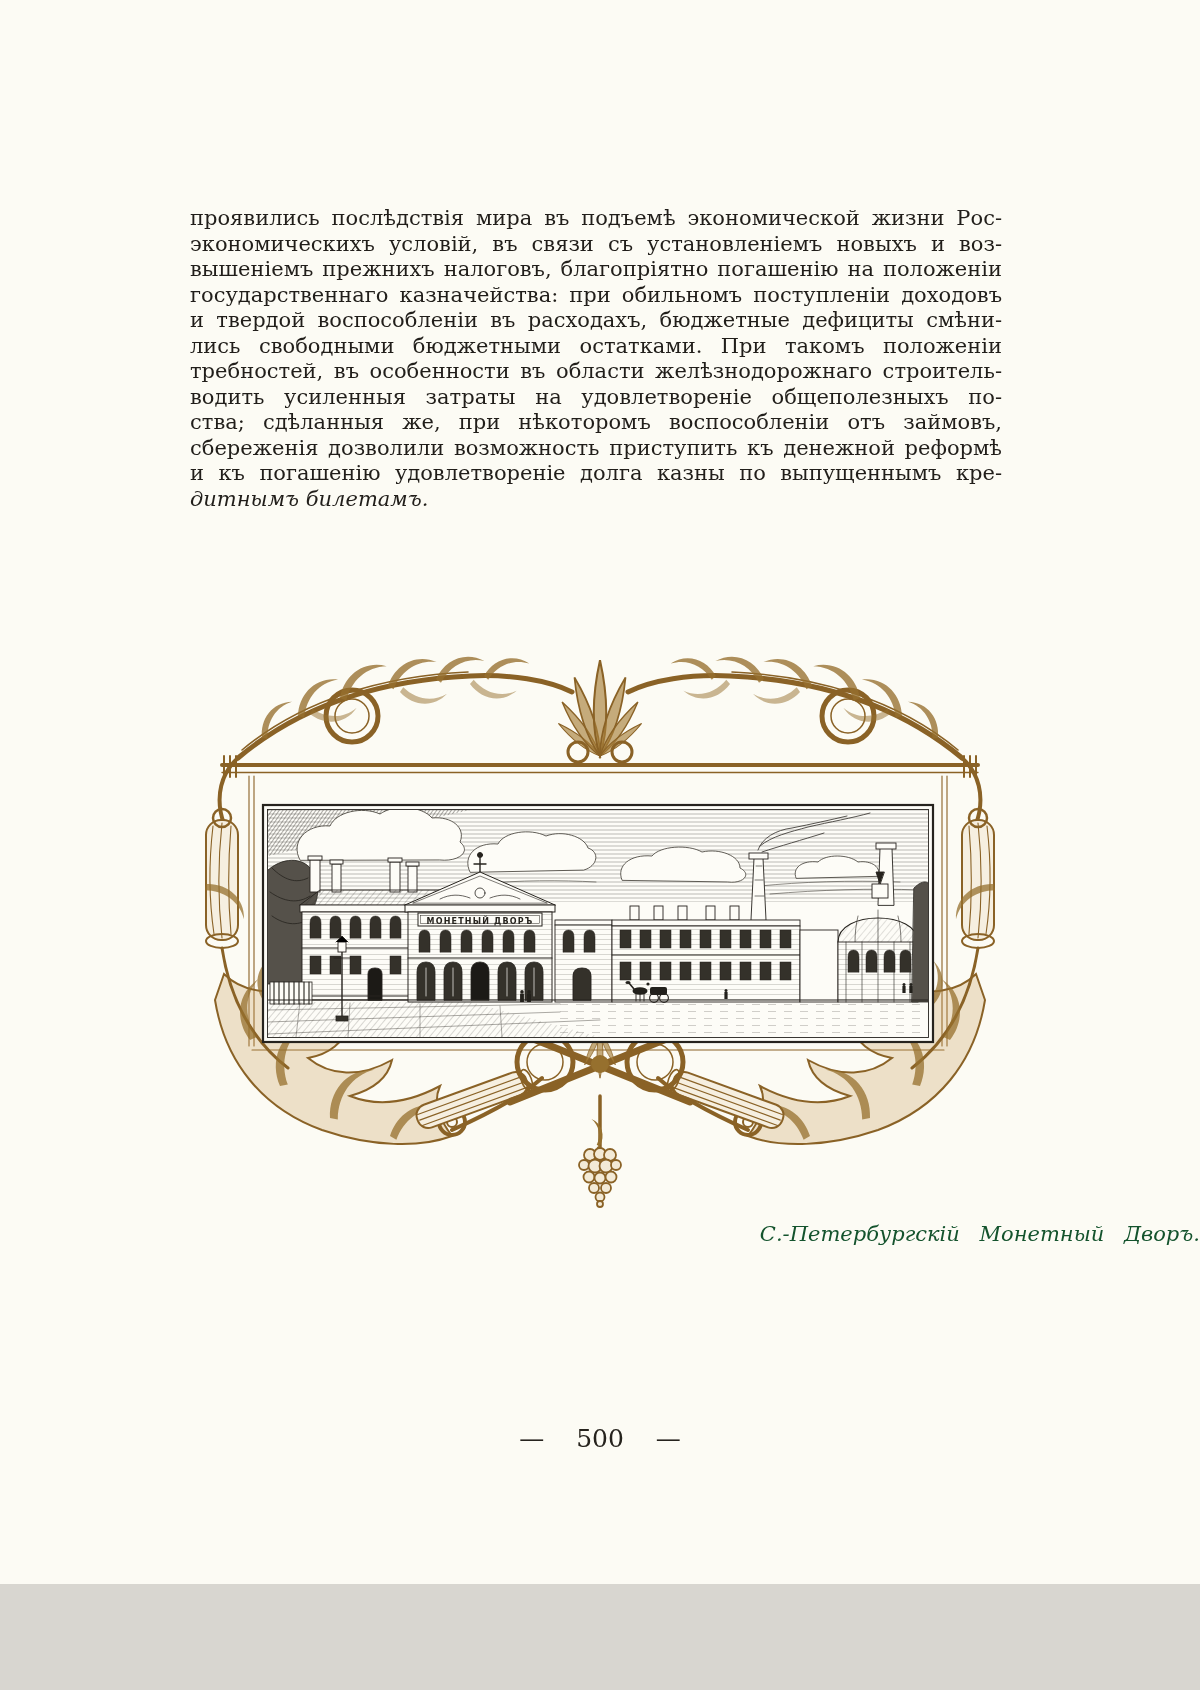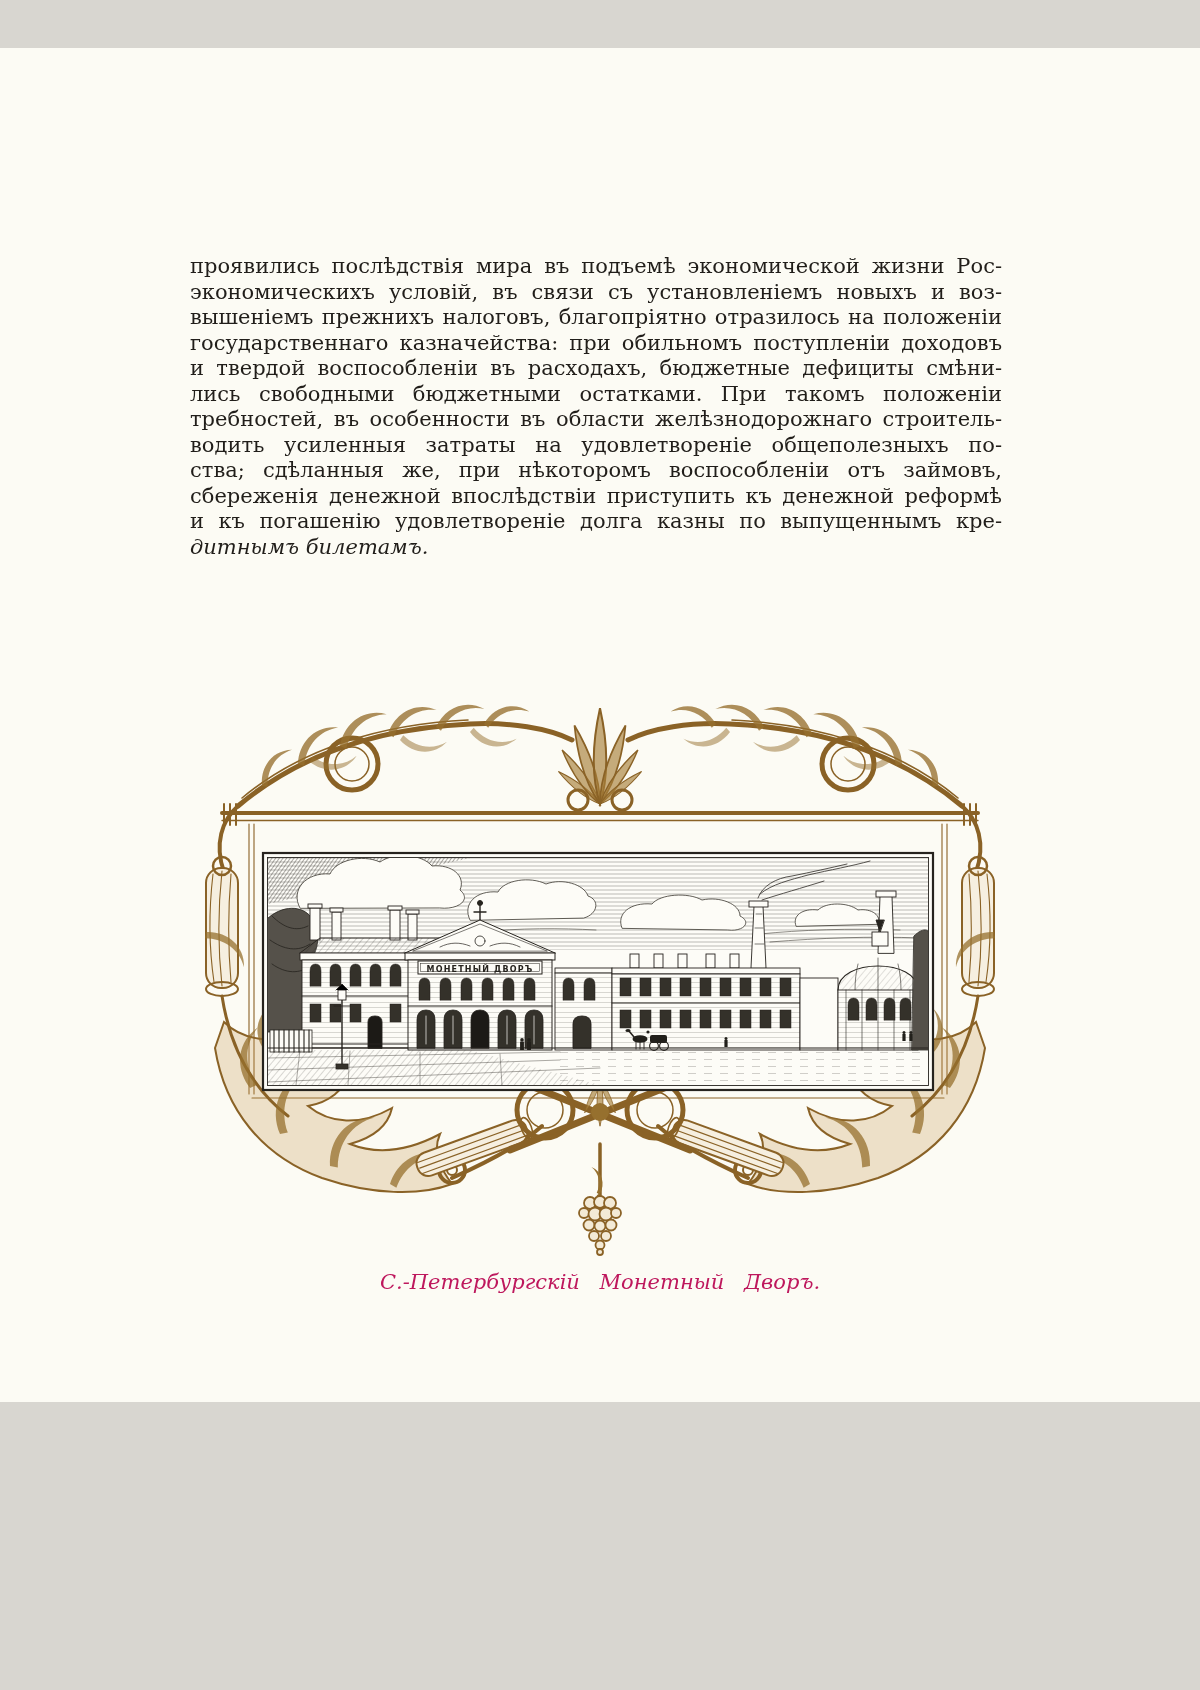--- a/index.html
+++ b/index.html
@@ -1,44 +1,44 @@
 <!DOCTYPE html>
 <html><head>
 <meta charset="utf-8">
 <style>
   html,body{margin:0;padding:0;background:#d8d6d0;}
-  .page{position:relative;width:1200px;height:1354px;background:#fcfbf4;overflow:hidden;
-        font-family:"DejaVu Serif",serif;color:#211e1a;margin-top:48px;}
+  .page{position:relative;width:1200px;height:1584px;background:#fcfbf4;overflow:hidden;
+        font-family:"DejaVu Serif",serif;color:#211e1a;}
   .para{position:absolute;left:190px;top:206px;width:812px;font-size:21px;line-height:25.5px;}
   .para .ln{text-align:justify;text-align-last:justify;white-space:normal;}
   .para .ln.last{text-align:justify;text-align-last:left;font-style:italic;}
   .plate{position:absolute;left:150px;top:640px;width:900px;height:590px;}
-  .caption{position:absolute;left:0;top:1222px;width:1200px;text-align:center;
-           font-style:italic;font-size:21px;word-spacing:13px;color:#be185d;}
+  .caption{position:absolute;left:0;top:1222px;width:1200px;text-align:right;
+           font-style:italic;font-size:21px;word-spacing:13px;color:#14532d;}
   .pagenum{position:absolute;left:0;top:1424px;width:1200px;display:flex;
            justify-content:center;align-items:center;gap:32px;font-size:25px;color:#26231d;}
   .wm{position:absolute;right:14px;top:1646px;font-family:"DejaVu Sans",sans-serif;
       font-size:15px;color:#adadab;letter-spacing:.3px;}
 </style>
 </head>
 <body>
 
 <div class="page">
 
   <div class="para">
     <div class="ln">проявились послѣдствія мира въ подъемѣ экономической жизни Рос-</div>
     <div class="ln">экономическихъ условій, въ связи съ установленіемъ новыхъ и воз-</div>
-    <div class="ln">вышеніемъ прежнихъ налоговъ, благопріятно отразилось на положеніи</div>
+    <div class="ln">вышеніемъ прежнихъ налоговъ, благопріятно погашенію на положеніи</div>
     <div class="ln">государственнаго казначейства: при обильномъ поступленіи доходовъ</div>
     <div class="ln">и твердой воспособленіи въ расходахъ, бюджетные дефициты смѣни-</div>
     <div class="ln">лись свободными бюджетными остатками. При такомъ положеніи</div>
     <div class="ln">требностей, въ особенности въ области желѣзнодорожнаго строитель-</div>
     <div class="ln">водить усиленныя затраты на удовлетвореніе общеполезныхъ по-</div>
     <div class="ln">ства; сдѣланныя же, при нѣкоторомъ воспособленіи отъ займовъ,</div>
-    <div class="ln">сбереженія денежной впослѣдствіи приступить къ денежной реформѣ</div>
+    <div class="ln">сбереженія дозволили возможность приступить къ денежной реформѣ</div>
     <div class="ln">и къ погашенію удовлетвореніе долга казны по выпущеннымъ кре-</div>
     <div class="ln last">дитнымъ билетамъ.</div>
   </div>
 
   <svg class="plate" viewBox="150 640 900 590" xmlns="http://www.w3.org/2000/svg">
     <defs>
       <pattern id="hH" width="6" height="4" patternUnits="userSpaceOnUse">
         <path d="M0 2 H6" stroke="#2b2823" stroke-width="0.7"></path>
       </pattern>
       <pattern id="hD" width="5" height="5" patternUnits="userSpaceOnUse" patternTransform="rotate(40)">

